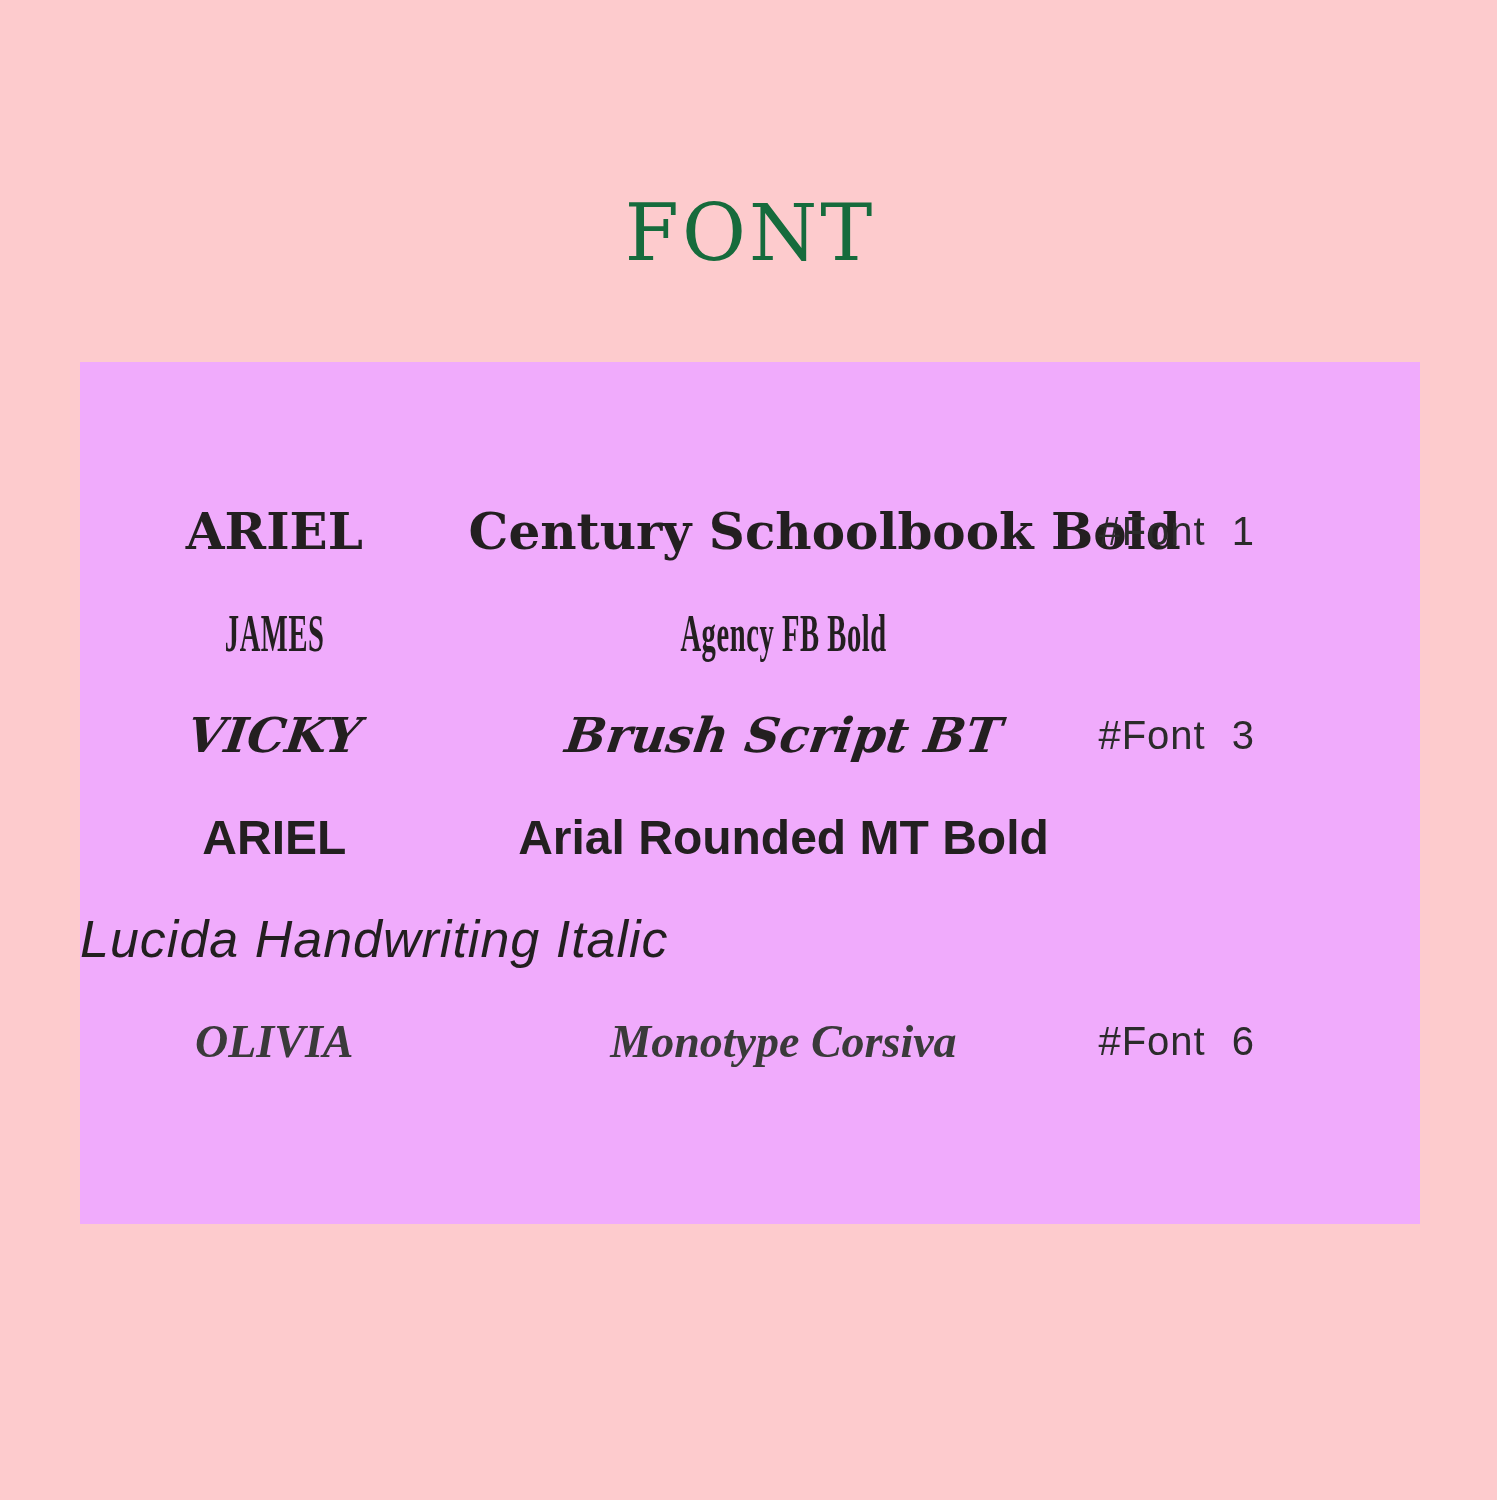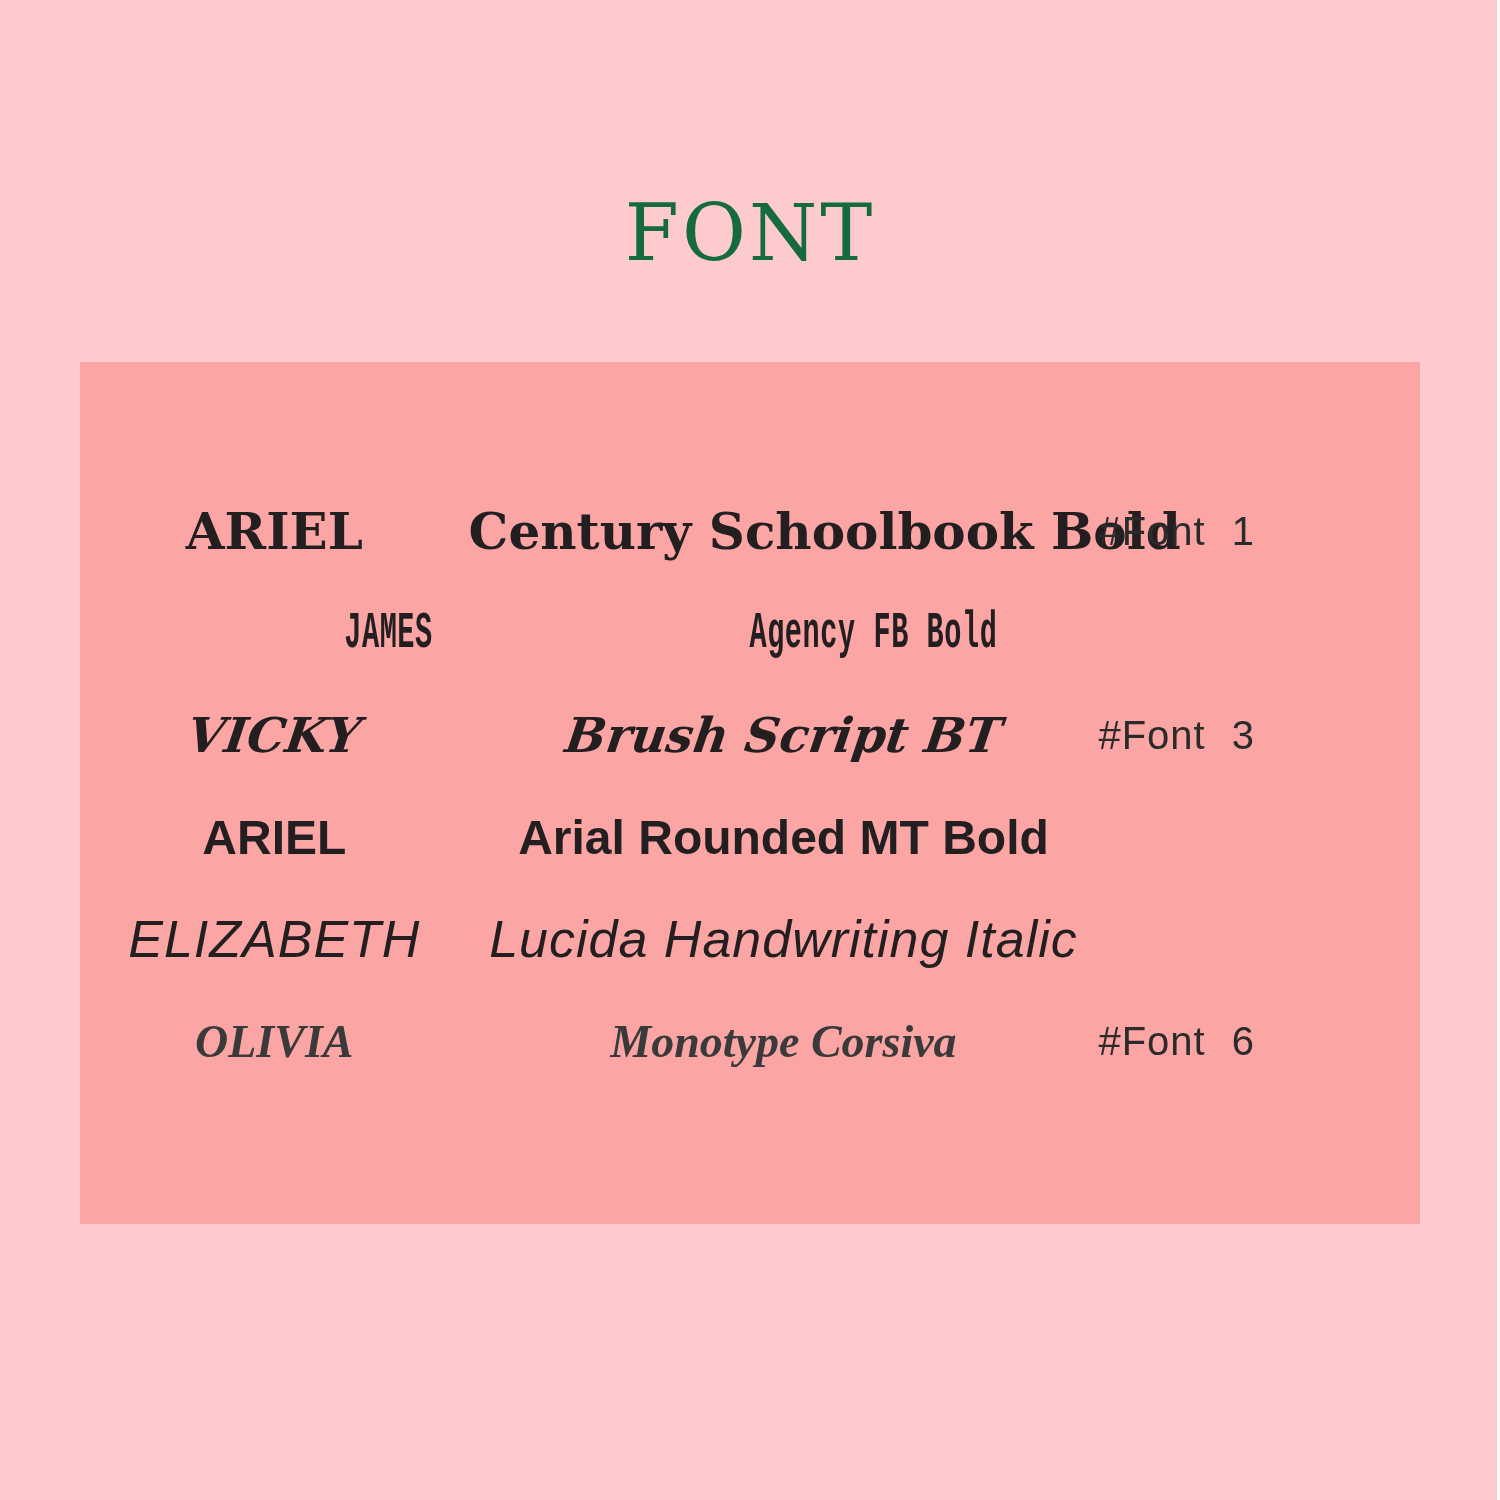--- a/index.html
+++ b/index.html
@@ -26,21 +26,21 @@
     font-size: 78px;
     letter-spacing: 3px;
     color: #166b3c;
   }
   .card {
     position: absolute;
     left: 80px;
     top: 362px;
     width: 1340px;
     height: 862px;
-    background: #fca5a5;
+    background: #f0abfc;
   }
   .rows {
     padding-top: 118px;
   }
   .row {
     display: grid;
     grid-template-columns: 29% 47% 24%;
     align-items: center;
     height: 102px;
     color: #231f20;
@@ -54,21 +54,21 @@
     font-size: 40px;
     font-weight: 400;
     color: #2b2b2b;
     letter-spacing: 1px;
   }
   .cell-label .num { margin-left: 26px; }
 
   
   .f1 { font-family: "DejaVu Serif", serif; font-weight: 700; font-size: 50px; }
   
-  .f2 { font-family: Liberation Mono, monospace; font-weight: 700; font-size: 52px; text-align: right; }
+  .f2 { font-family: Liberation Serif, serif; font-weight: 700; font-size: 52px; }
   .f2 .squeeze { display: inline-block; transform: scaleX(0.55); transform-origin: center; letter-spacing: 1px; }
   
   .f3 { font-family: "DejaVu Serif", serif; font-style: italic; font-weight: 700; font-size: 48px; }
   .f3 .squeeze { display: inline-block; transform: skewX(-8deg); transform-origin: center; }
   
   .f4 { font-family: "Liberation Sans", sans-serif; font-weight: 700; font-size: 48px; }
   
   .f5 { font-family: "Liberation Sans", sans-serif; font-style: italic; font-weight: 400; font-size: 52px; letter-spacing: 1px; }
   
   .f6 { font-family: "Liberation Serif", serif; font-style: italic; font-weight: 700; font-size: 46px; color: #3a3a3a; }
@@ -98,21 +98,20 @@
         <div class="cell-font f3"><span class="squeeze">Brush Script BT</span></div>
         <div class="cell-label"><span>#Font</span><span class="num">3</span></div>
       </div>
 
       <div class="row">
         <div class="cell-name f4">ARIEL</div>
         <div class="cell-font f4">Arial Rounded MT Bold</div>
       </div>
 
       <div class="row">
-        <div class="cell-name f5">ELIZABETH</div>
         <div class="cell-font f5">Lucida Handwriting Italic</div>
       </div>
 
       <div class="row">
         <div class="cell-name f6">OLIVIA</div>
         <div class="cell-font f6">Monotype Corsiva</div>
         <div class="cell-label"><span>#Font</span><span class="num">6</span></div>
       </div>
 
     </div>

